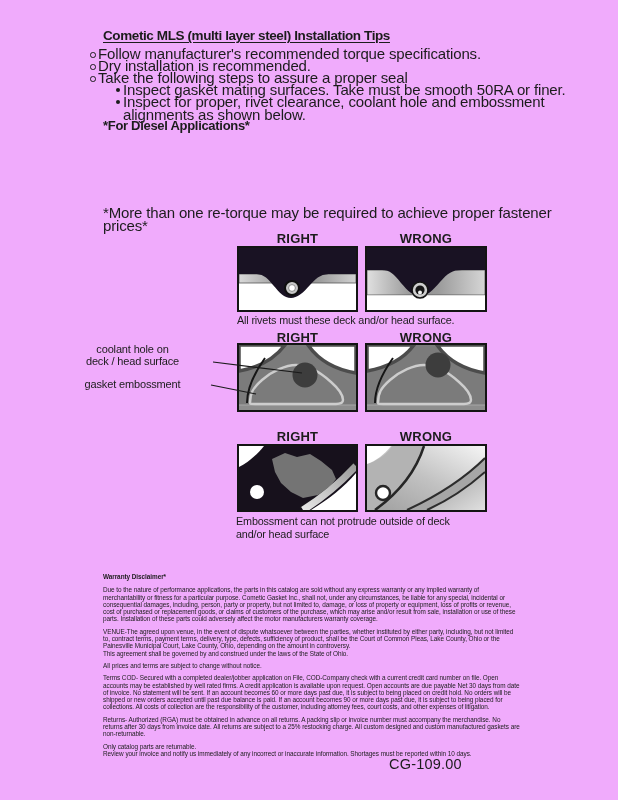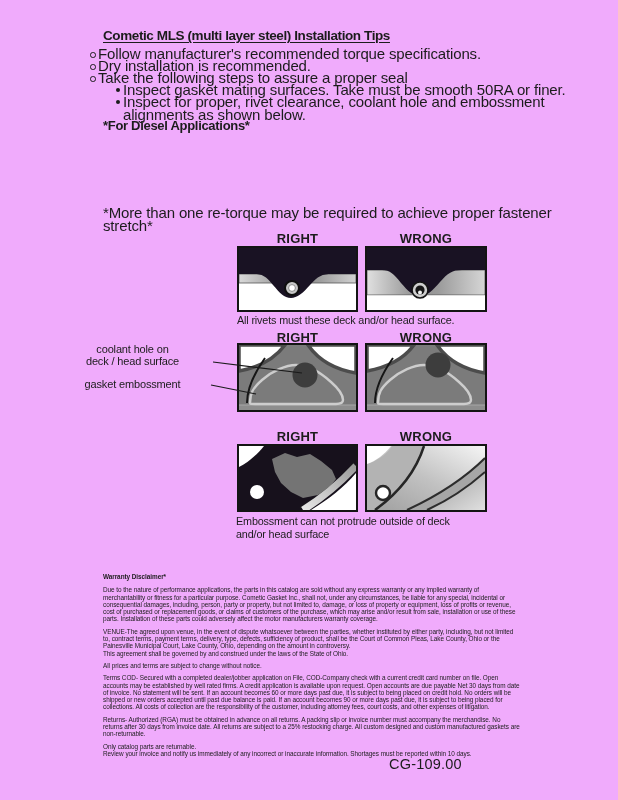--- a/index.html
+++ b/index.html
@@ -35,21 +35,21 @@
   <div class="abs ring" style="left:90px;top:64px;"></div>
   <div class="abs body" style="left:98px;top:60px;width:470px;">Dry installation is recommended.</div>
   <div class="abs ring" style="left:90px;top:76px;"></div>
   <div class="abs body" style="left:98px;top:72px;width:470px;">Take the following steps to assure a proper seal</div>
   <div class="abs dot" style="left:116px;top:88px;"></div>
   <div class="abs body" style="left:123px;top:84px;width:470px;">Inspect gasket mating surfaces.  Take must be smooth 50RA or finer.</div>
   <div class="abs dot" style="left:116px;top:100px;"></div>
   <div class="abs body" style="left:123px;top:96px;width:470px;">Inspect for proper, rivet clearance, coolant hole and embossment alignments as shown below.</div>
 
   <div class="abs heading" style="left:103px;top:118px;">*For Diesel Applications*</div>
-  <div class="abs body" style="left:103px;top:207px;width:470px;">*More than one re-torque may be required to achieve proper fastener stretch*</div>
+  <div class="abs body" style="left:103px;top:207px;width:470px;">*More than one re-torque may be required to achieve proper fastener prices*</div>
 
   <div class="abs figlabel" style="left:237px;top:231px;">RIGHT</div>
   <div class="abs figlabel" style="left:365px;top:231px;width:122px;">WRONG</div>
 
   <div class="abs figbox" style="left:237px;top:246px;width:121px;height:66px;">
     <svg viewBox="0 0 117 62" preserveAspectRatio="none">
       <defs>
         <linearGradient id="deck1" x1="0" y1="0" x2="1" y2="0">
           <stop offset="0" stop-color="#d9d9d9"></stop>
             <stop offset="0.45" stop-color="#8b8b8b"></stop>

